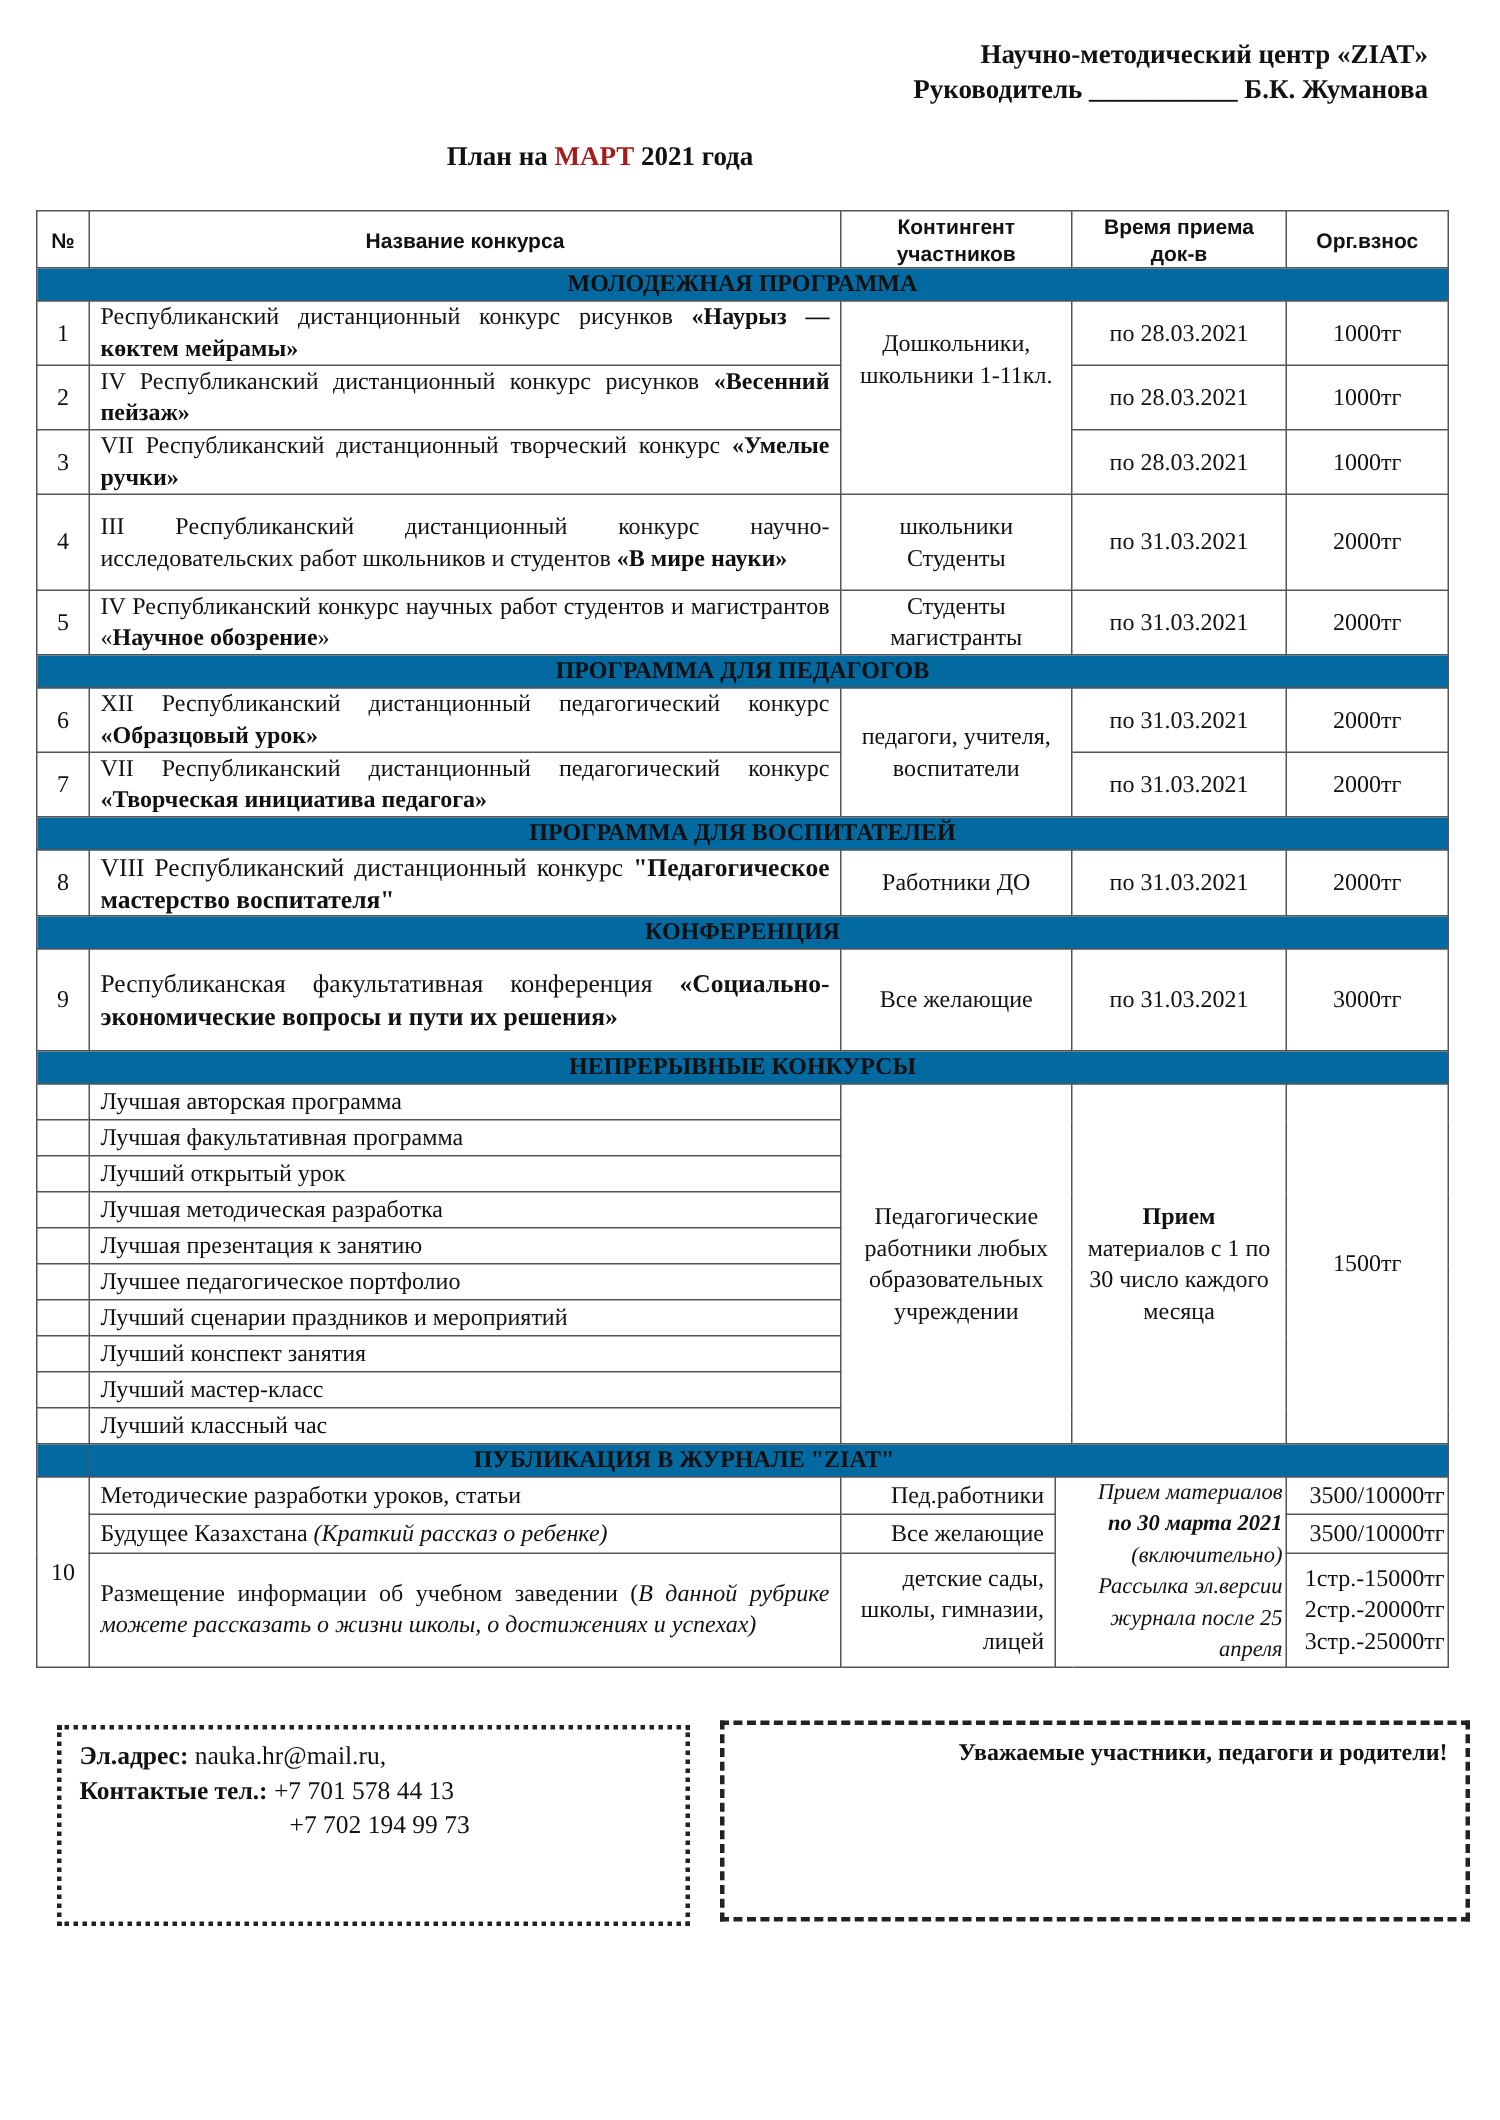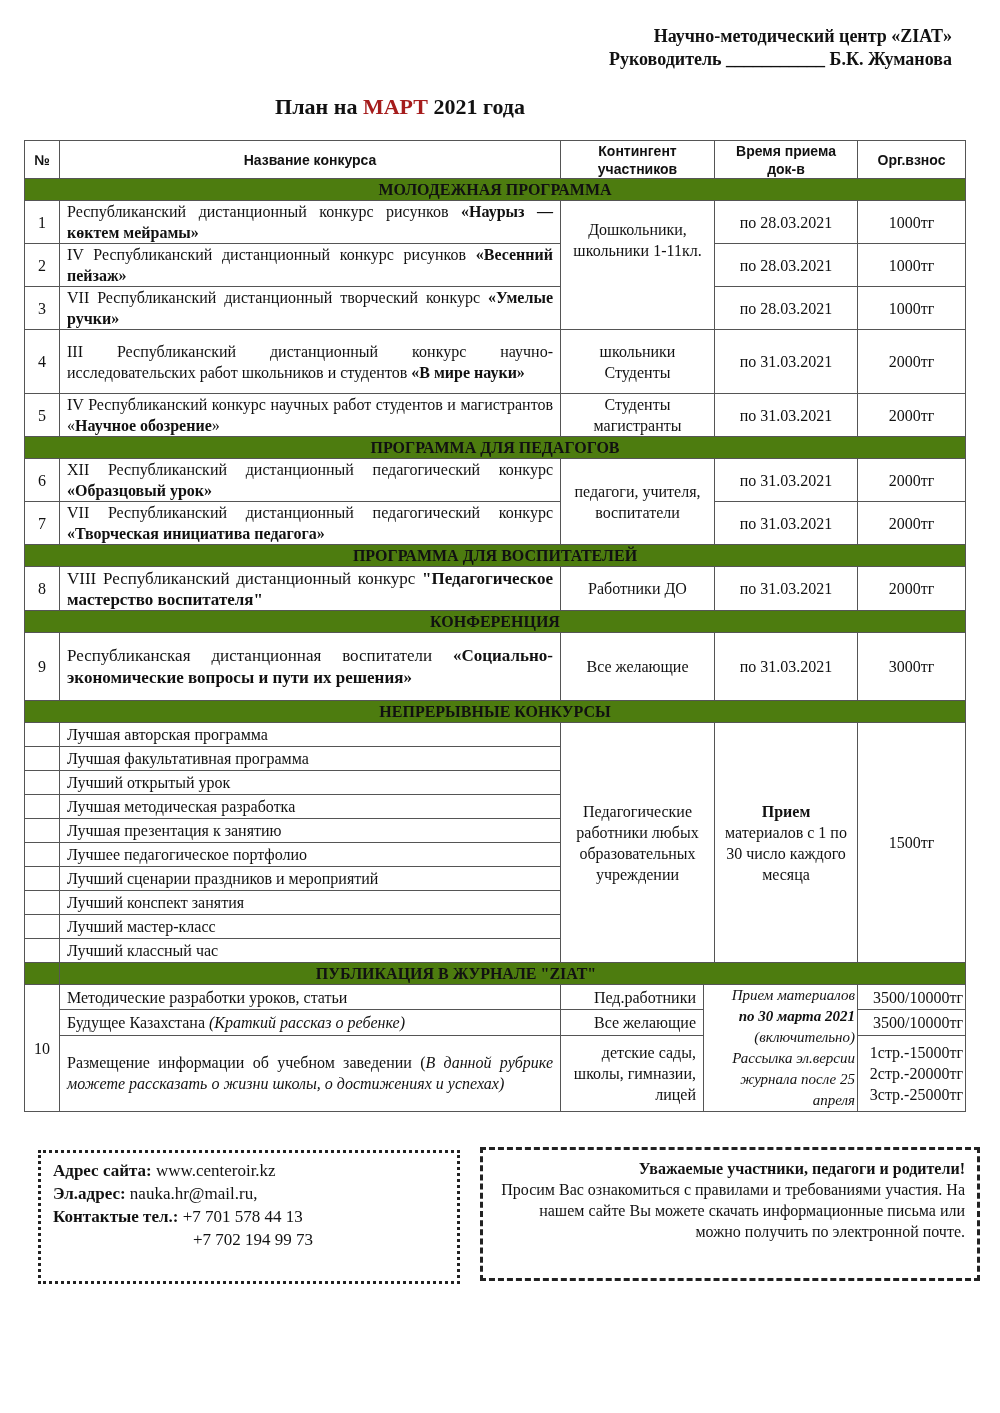--- a/index.html
+++ b/index.html
@@ -1,25 +1,25 @@
 <!DOCTYPE html>
 <html><head>
 <meta charset="utf-8">
 <style>
   html, body { margin:0; padding:0; background:#fff; }
   body { width:1000px; height:1413px; position:relative; font-family:"Liberation Serif", serif; color:#111; overflow:hidden; }
   .hdr { position:absolute; right:48px; text-align:center; font-weight:bold; font-size:18px; }
   .hdr1 { top:26px; }
   .hdr2 { top:49px; }
-  .title { position:absolute; top:94px; left:0; width:800px; text-align:center; font-weight:bold; font-size:22px; }
+  .title { position:absolute; top:94px; left:0; width:800px; text-align:center; font-weight:bold; font-size:18px; }
   .title .month { color:#a51c1c; }
   table.plan { position:absolute; top:140px; left:24px; width:941px; border-collapse:collapse; table-layout:fixed; }
   table.plan td, table.plan th { border:1.5px solid #555; padding:0 7px; font-size:16px; line-height:21px; vertical-align:middle; }
   table.plan th { font-family:"Liberation Sans Narrow","Liberation Sans", sans-serif; font-weight:bold; font-size:14px; line-height:18px; text-align:center; }
-  td.sec { background:#4d7c0f; text-align:center; font-weight:bold; font-size:15px; line-height:19px; padding:0; }
+  td.sec { background:#0369a1; text-align:center; font-weight:bold; font-size:15px; line-height:19px; padding:0; }
   td.num { text-align:center; padding:0; font-size:17px; }
   td.name { text-align:justify; text-align-last:left; }
   td.c { text-align:center; }
   td.big { font-size:17px; }
   .b { font-weight:bold; }
   .i { font-style:italic; }
   td.sm { font-size:15px; line-height:19px; }
   td.pub { font-size:14.5px; line-height:19px;text-align:right; }
   .box1 { position:absolute; left:38px; top:1150px; width:404px; height:122px; border:3px dotted #222; padding:6px 0 0 12px; font-size:17px; line-height:23px; box-sizing:content-box; }
   .box2 { position:absolute; left:480px; top:1147px; width:470px; height:120px; border:3px dashed #222; padding:8px 12px 0 12px; font-size:16px; line-height:21px; text-align:right; }
@@ -115,21 +115,21 @@
     <td colspan="2" class="c big">Работники ДО</td>
     <td class="c big">по 31.03.2021</td>
     <td class="c big">2000тг</td>
   </tr>
 
   <tr style="height:20px">
         <td colspan="6" class="sec">КОНФЕРЕНЦИЯ</td>
       </tr>
   <tr style="height:68px">
     <td class="num">9</td>
-    <td class="name" style="font-size:17px;line-height:22px"><span>Республиканская дистанционная воспитатели </span><span class="b">«Социально-экономические вопросы и пути их решения»</span></td>
+    <td class="name" style="font-size:17px;line-height:22px"><span>Республиканская факультативная конференция </span><span class="b">«Социально-экономические вопросы и пути их решения»</span></td>
     <td colspan="2" class="c big">Все желающие</td>
     <td class="c big">по 31.03.2021</td>
     <td class="c big">3000тг</td>
   </tr>
 
   <tr style="height:20px">
         <td colspan="6" class="sec">НЕПРЕРЫВНЫЕ КОНКУРСЫ</td>
       </tr>
   <tr style="height:24px">
     <td class="num"></td>
@@ -193,22 +193,20 @@
   </tr>
   <tr style="height:66px">
     <td class="name"><span>Размещение информации об учебном заведении (</span><span class="i">В данной рубрике можете рассказать о жизни школы, о достижениях и успехах)</span></td>
     <td class="c pub">детские сады, школы, гимназии, лицей</td>
     <td class="c pub" style="padding:0 2px"><span>1стр.-15000тг</span><br><span>2стр.-20000тг</span><br><span>3стр.-25000тг</span></td>
   </tr>
 </tbody>
   </table>
 
 <div class="box1">
-  <div><span class="b">Адрес сайта:</span><span> www.centeroir.kz</span></div>
   <div><span class="b">Эл.адрес:</span><span> nauka.hr@mail.ru,</span></div>
   <div><span class="b">Контактые тел.:</span><span> +7 701 578 44 13</span></div>
   <div class="indent2">+7 702 194 99 73</div>
 </div>
 
 <div class="box2">
   <div class="b">Уважаемые участники, педагоги и родители!</div>
-  <div>Просим Вас ознакомиться с правилами и требованиями участия. На нашем сайте Вы можете скачать информационные письма или можно получить по электронной почте.</div>
 </div>
 
 </body></html>

